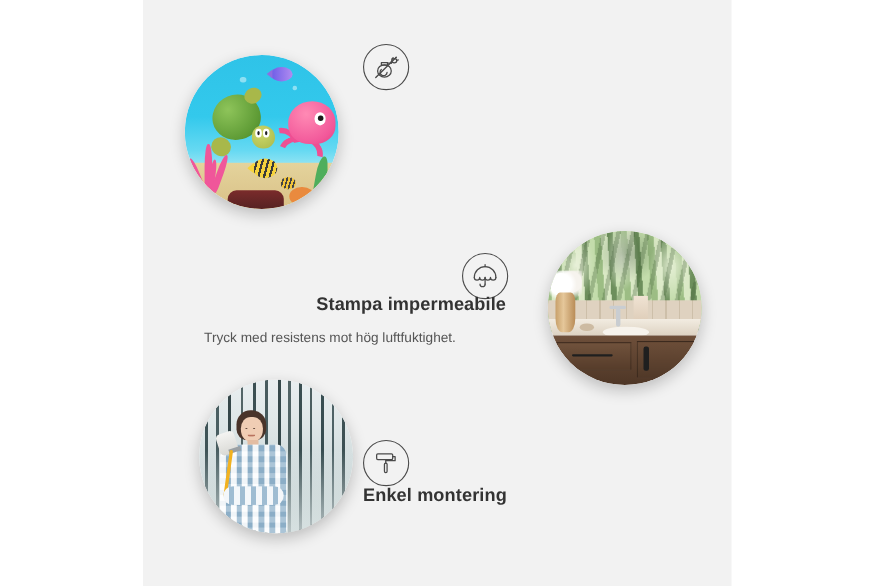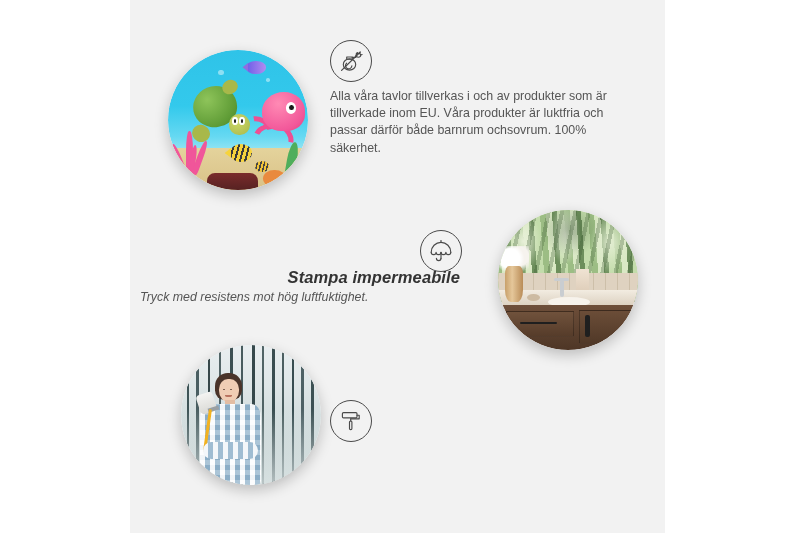--- a/index.html
+++ b/index.html
@@ -408,21 +408,20 @@
         <path d="M14.3 9.4 h3.4"></path>
         <path d="M17.7 9.4 v-1.6"></path>
         <ellipse cx="20.4" cy="7.3" rx="2.3" ry="1.9"></ellipse>
         <path d="M18.3 5.6 l1.1 -1.1 M21.4 5.2 l0.9 -1.2 M22.6 7.0 l1.5 -0.5"></path>
         <path d="M8.6 15.2 a3.2 3.2 0 1 0 5.3 2.6"></path>
         <path d="M3.6 22.4 L22.0 4.2" stroke-width="1.25"></path>
       </svg>
     </div>
 
     <div class="feature-text align-left" style="left:330px; top:84px; width:300px;">
-      <div class="f-body" style="margin-top:4px;">Alla våra tavlor tillverkas i och av produkter som är tillverkade inom EU. Våra produkter är luktfria och passar därför både barnrum ochsovrum. 100% säkerhet.</div>
     </div>
   </div>
 
   <div class="feature">
 
     <div class="photo-disc" style="left:498px; top:210px; width:140px; height:140px;">
       <div class="photo-inner">
         <div class="bath-wall"></div>
         <div class="bath-splash"></div>
         <div class="bath-towel"></div>
@@ -444,23 +443,23 @@
     <div class="icon-circle" style="left:420px; top:230px;">
       <svg width="26" height="26" viewBox="0 0 26 26" fill="none" stroke="#4a4a4a" stroke-width="1.15" stroke-linecap="round" stroke-linejoin="round">
         <path d="M3.2 14.2 a9.8 9.8 0 0 1 19.6 0"></path>
         <path d="M3.2 14.2 a2.45 2.45 0 0 0 4.9 0 a2.45 2.45 0 0 0 4.9 0 a2.45 2.45 0 0 0 4.9 0 a2.45 2.45 0 0 0 4.9 0"></path>
         <path d="M13 14.2 V20.3"></path>
         <path d="M13 20.3 a2.3 2.3 0 0 1 -4.6 0"></path>
         <path d="M13 4.4 V2.6"></path>
       </svg>
     </div>
 
-    <div class="feature-text align-right" style="left:140px; top:268px; width:320px;font-style:italic;">
+    <div class="feature-text align-right" style="left:140px; top:268px; width:320px;">
       <div class="f-title" style="text-align:right;">Stampa impermeabile</div>
-      <div class="f-body" style="margin-top:2px; text-align:left;">Tryck med resistens mot hög luftfuktighet.</div>
+      <div class="f-body" style="margin-top:12px; text-align:center;">Tryck med resistens mot hög luftfuktighet.</div>
     </div>
   </div>
 
   <div class="feature">
 
     <div class="photo-disc" style="left:181px; top:345px; width:140px; height:140px;">
       <div class="photo-inner">
         <div class="forest-bg"></div>
         <div class="trees"></div>
         <div class="forest-haze"></div>
@@ -484,16 +483,17 @@
     <div class="icon-circle" style="left:330px; top:400px;">
       <svg width="26" height="26" viewBox="0 0 26 26" fill="none" stroke="#4a4a4a" stroke-width="1.15" stroke-linecap="round" stroke-linejoin="round">
         <rect x="4.4" y="4.6" width="14.6" height="5.2" rx="1.1"></rect>
         <path d="M19.0 7.2 h2.2 v3.6 h-8.5"></path>
         <path d="M12.7 10.8 v2.2"></path>
         <rect x="11.5" y="13.0" width="2.4" height="8.6" rx="1.1"></rect>
       </svg>
     </div>
 
     <div class="feature-text align-left" style="left:330px; top:441px; width:300px;">
+      <div class="f-title">Enkel montering</div>
     </div>
   </div>
 
 </div>
 
 </body></html>

